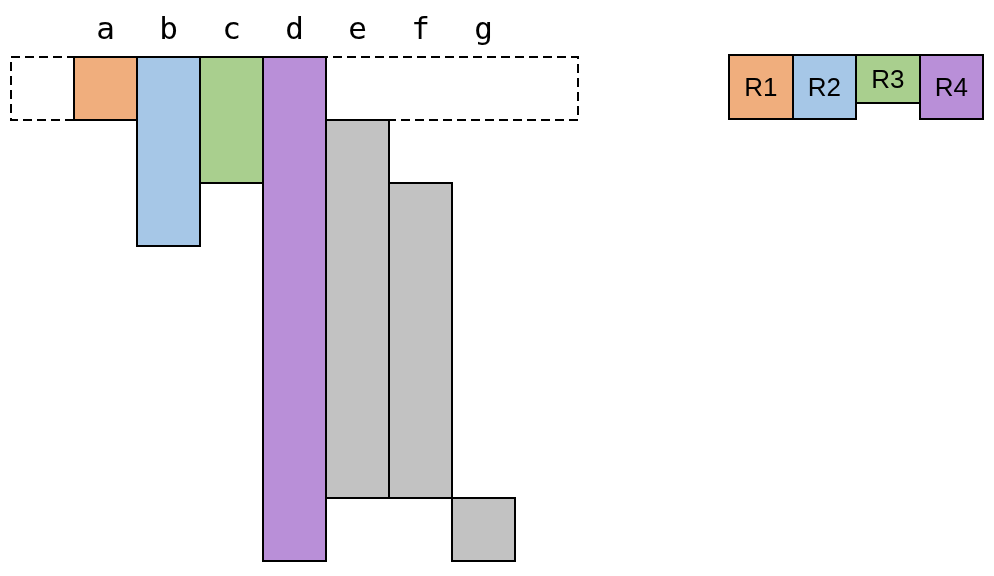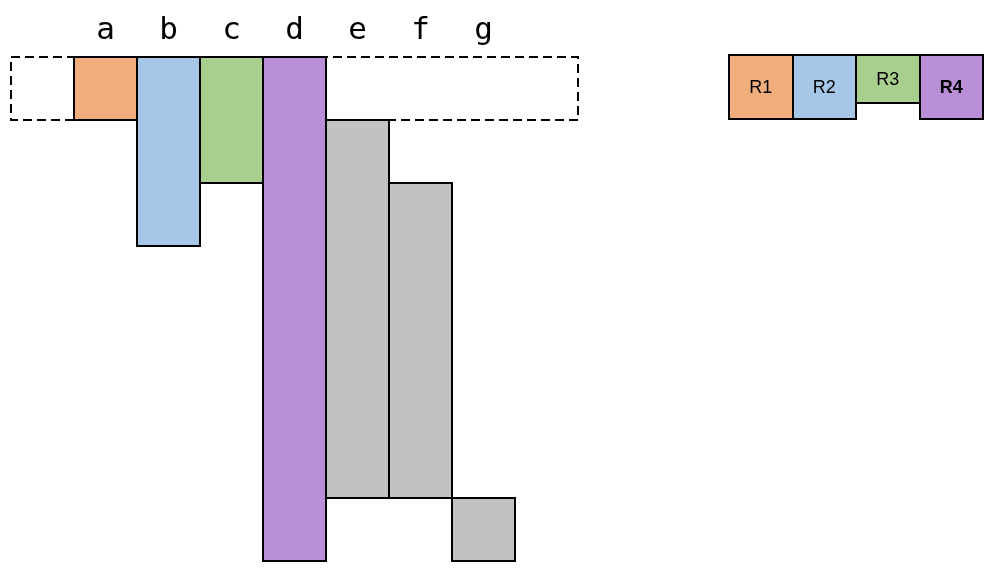--- a/index.html
+++ b/index.html
@@ -36,21 +36,21 @@
     overflow: visible;
   }
   .legend-cell {
     position: absolute;
     border: 2px solid #000000;
     box-sizing: border-box;
     display: flex;
     align-items: center;
     justify-content: center;
     font-family: "Liberation Sans", sans-serif;
-    font-size: 18px;
+    font-size: 26px;
     color: #000000;
     z-index: 2;
   }
 </style>
 </head>
 <body>
 
 <div id="stage">
   <div id="labels-layer">
       <div class="task-label" style="left: 74px; width: 63px; top: 6px; height: 44px;">a</div>
@@ -78,17 +78,17 @@
   <div id="legend-layer">
       <div class="legend-cell" style="left: 728px; top: 54px; width: 65.5px; height: 66px; background: rgb(240, 174, 125); border-color: rgb(0, 0, 0);">
         <span>R1</span>
       </div>
       <div class="legend-cell" style="left: 791.5px; top: 54px; width: 65.5px; height: 66px; background: rgb(166, 199, 231); border-color: rgb(0, 0, 0);">
         <span>R2</span>
       </div>
       <div class="legend-cell" style="left: 855px; top: 54px; width: 65.5px; height: 50px; background: rgb(169, 207, 142); border-color: rgb(0, 0, 0);">
         <span>R3</span>
       </div>
-      <div class="legend-cell" style="left: 918.5px; top: 54px; width: 65.5px; height: 66px; background: rgb(185, 143, 216); border-color: rgb(0, 0, 0); font-weight: bold;">
+      <div class="legend-cell" style="left: 918.5px; top: 54px; width: 65.5px; height: 66px; background: rgb(185, 143, 216); border-color: rgb(0, 0, 0);">
         <span>R4</span>
       </div>
     </div>
 </div>
 
 </body></html>

